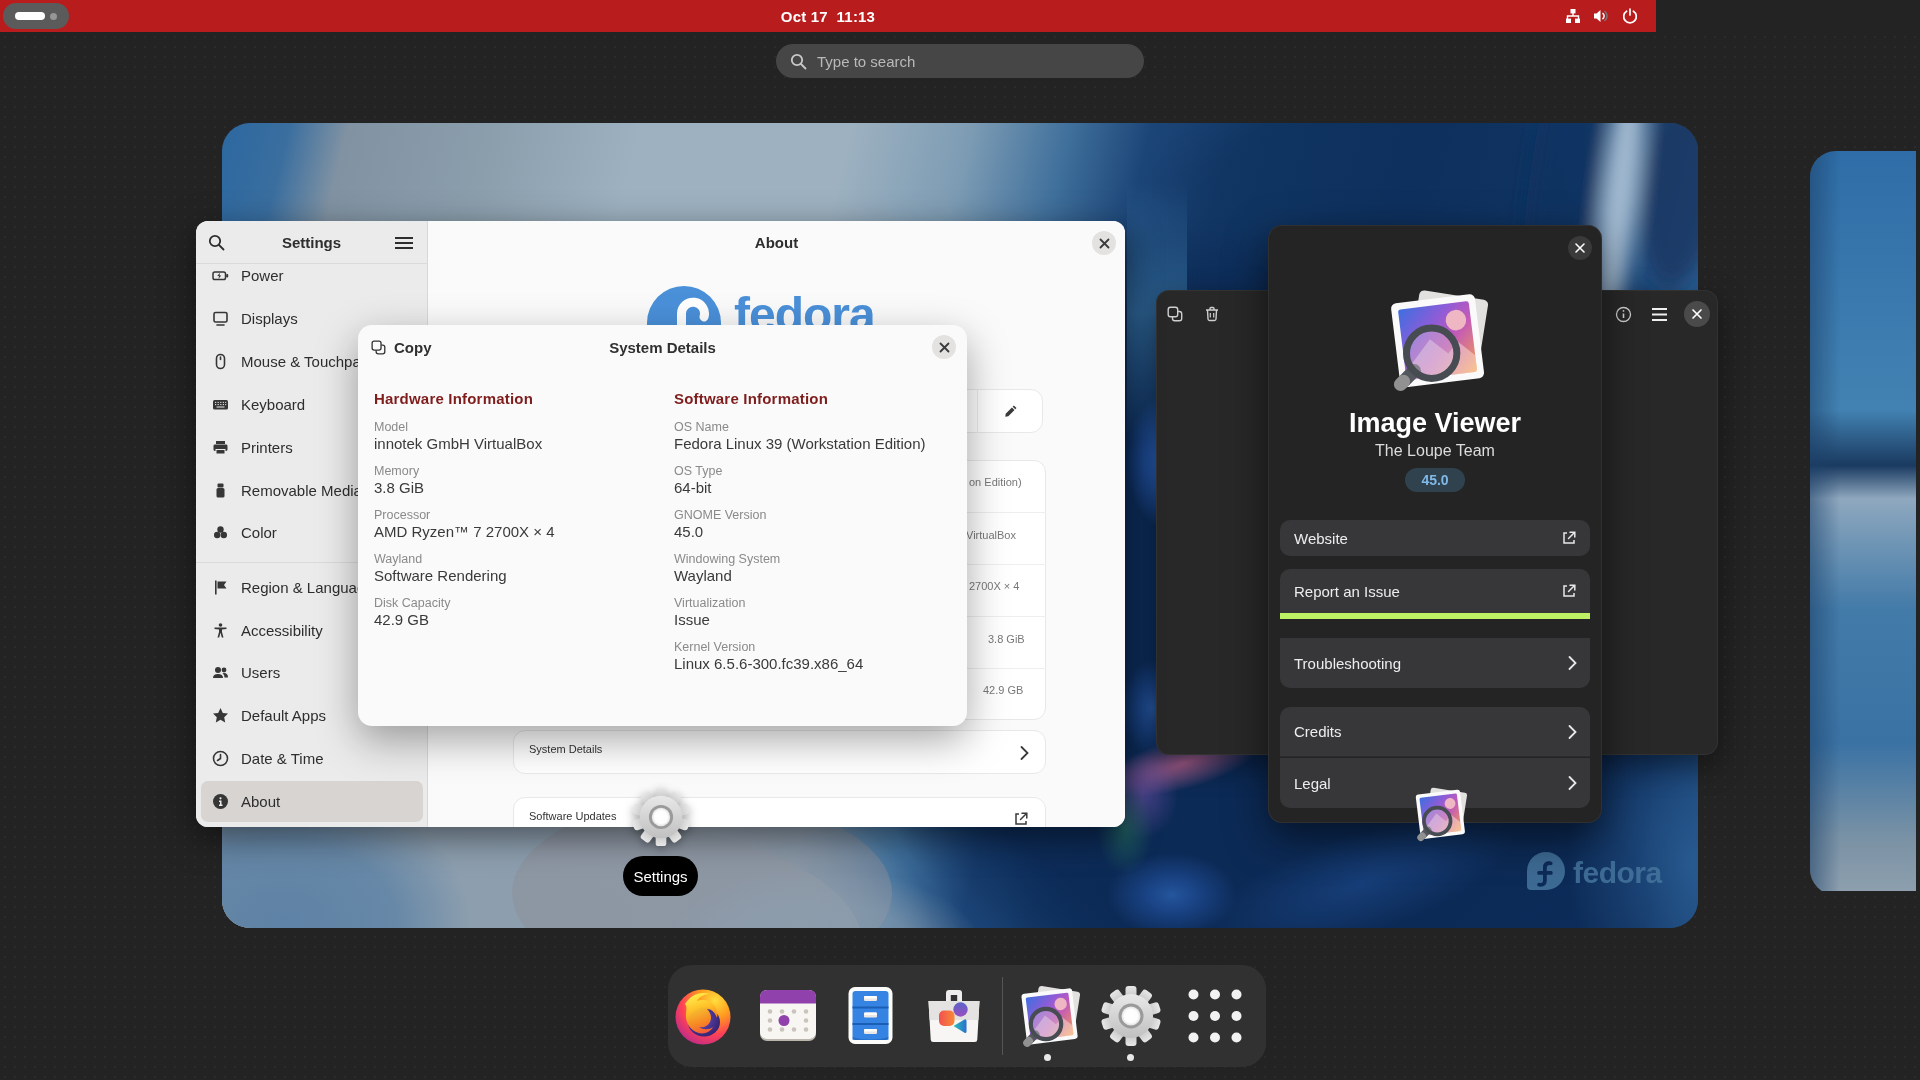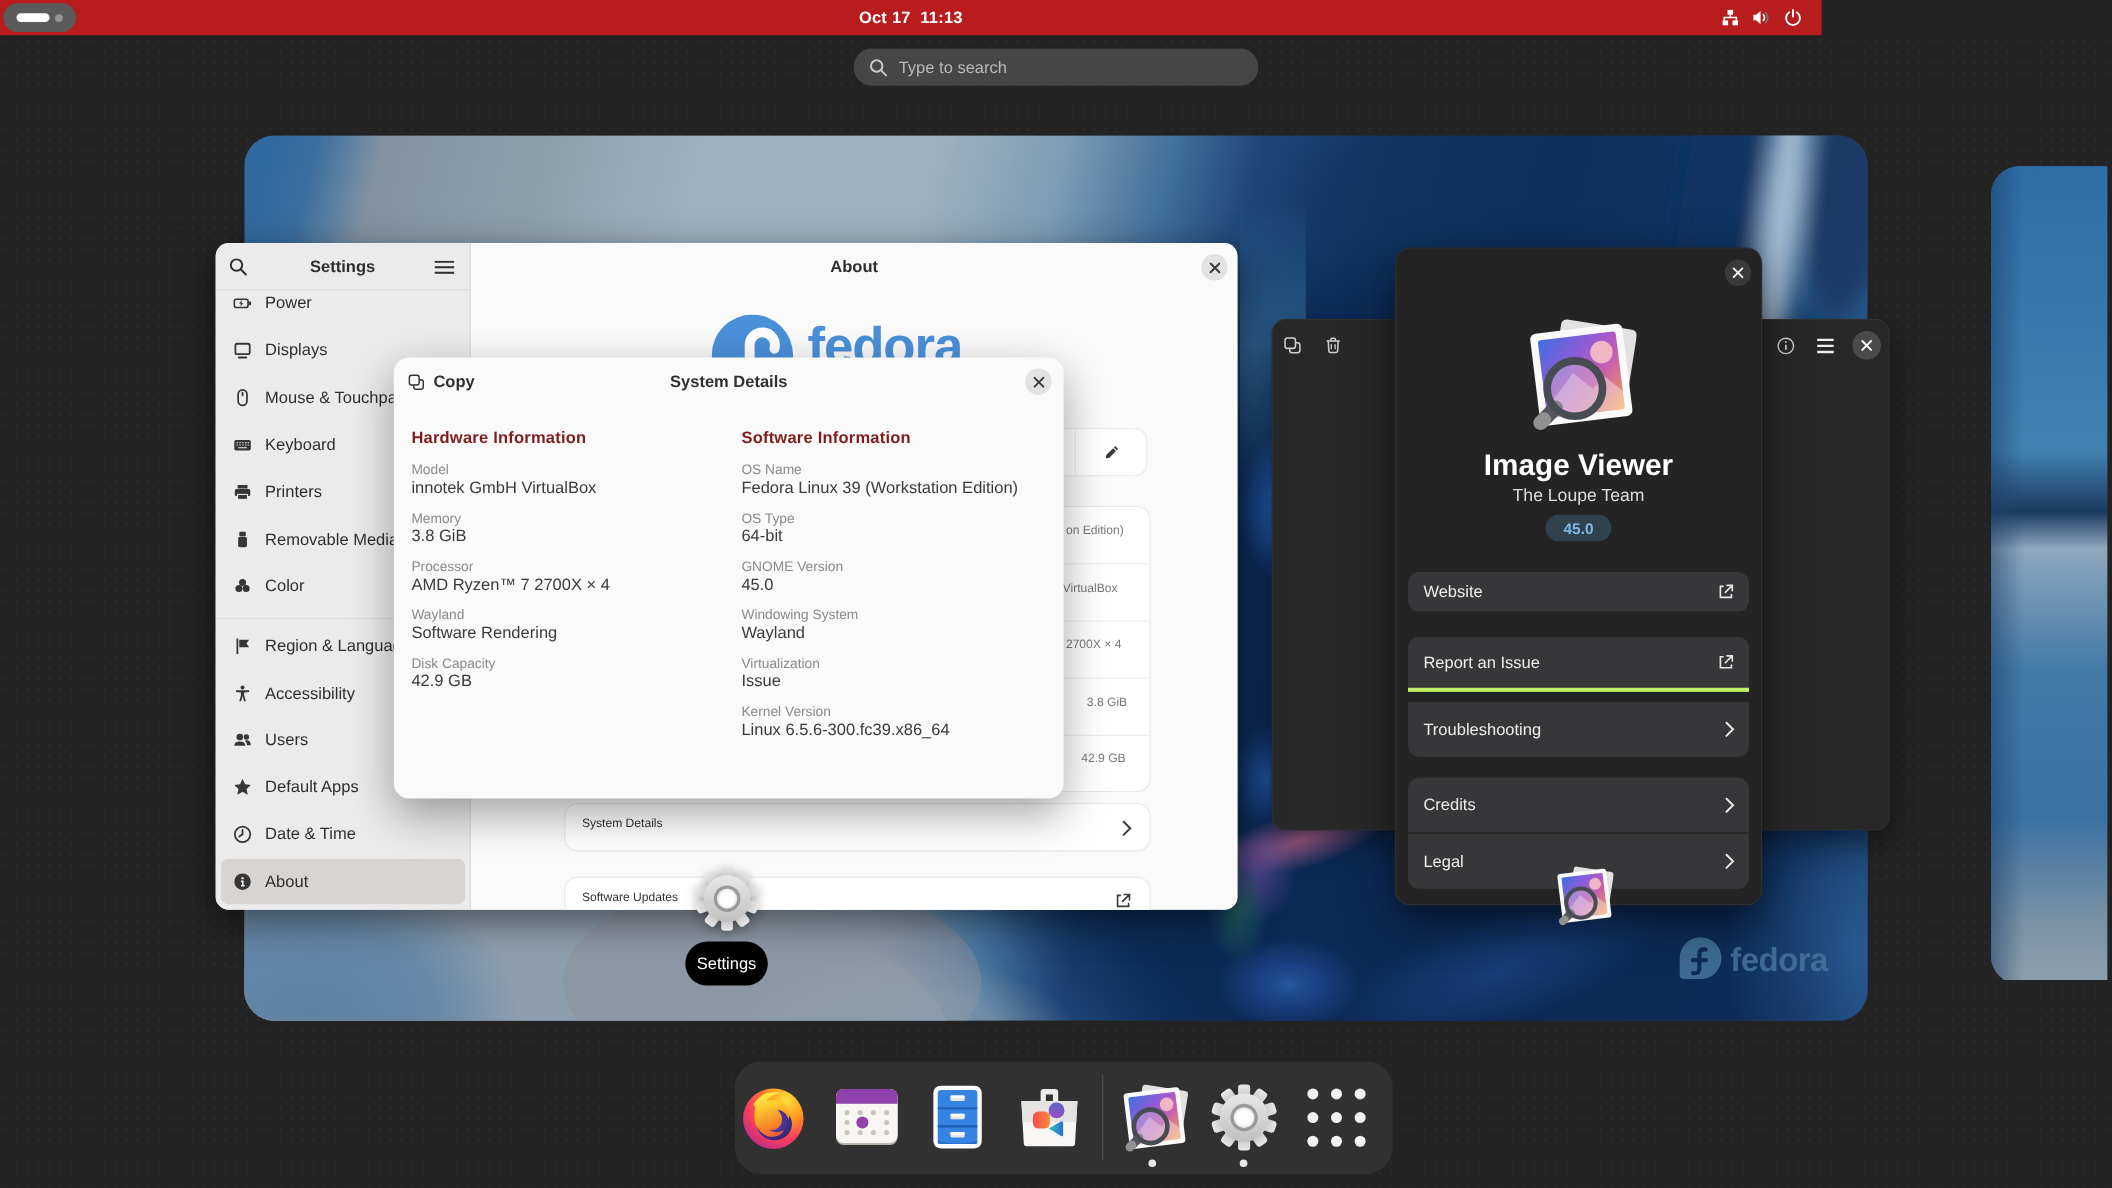--- a/index.html
+++ b/index.html
@@ -644,21 +644,21 @@
   <div class="ivrow" style="top:295px;height:36px;border-radius:10px;">
     <span class="lab">Website</span>
     <span class="end">
         <svg width="16" height="16" viewBox="0 0 16 16" fill="none" stroke="#e8e8e8" stroke-width="1.5">
           <path d="M 6 3 L 3 3 L 3 13 L 13 13 L 13 10"></path>
           <path d="M 9 2.2 L 13.8 2.2 L 13.8 7 M 13.5 2.5 L 7.5 8.5" stroke-linecap="round"></path>
         </svg>
       </span>
   </div>
   <div class="ivrow" style="top:362px;height:101px;border-radius:10px;background:none;"></div>
-  <div class="ivrow" style="top:354px;height:50px;border-radius:10px 10px 0 0;border-bottom:4px solid #bef264;">
+  <div class="ivrow" style="top:344px;height:50px;border-radius:10px 10px 0 0;border-bottom:6px solid #bef264;">
     <span class="lab">Report an Issue</span>
     <span class="end">
         <svg width="16" height="16" viewBox="0 0 16 16" fill="none" stroke="#e8e8e8" stroke-width="1.5">
           <path d="M 6 3 L 3 3 L 3 13 L 13 13 L 13 10"></path>
           <path d="M 9 2.2 L 13.8 2.2 L 13.8 7 M 13.5 2.5 L 7.5 8.5" stroke-linecap="round"></path>
         </svg>
       </span>
   </div>
   <div class="ivrow" style="top:413px;height:50px;border-radius:0 0 10px 10px;">
     <span class="lab">Troubleshooting</span>

